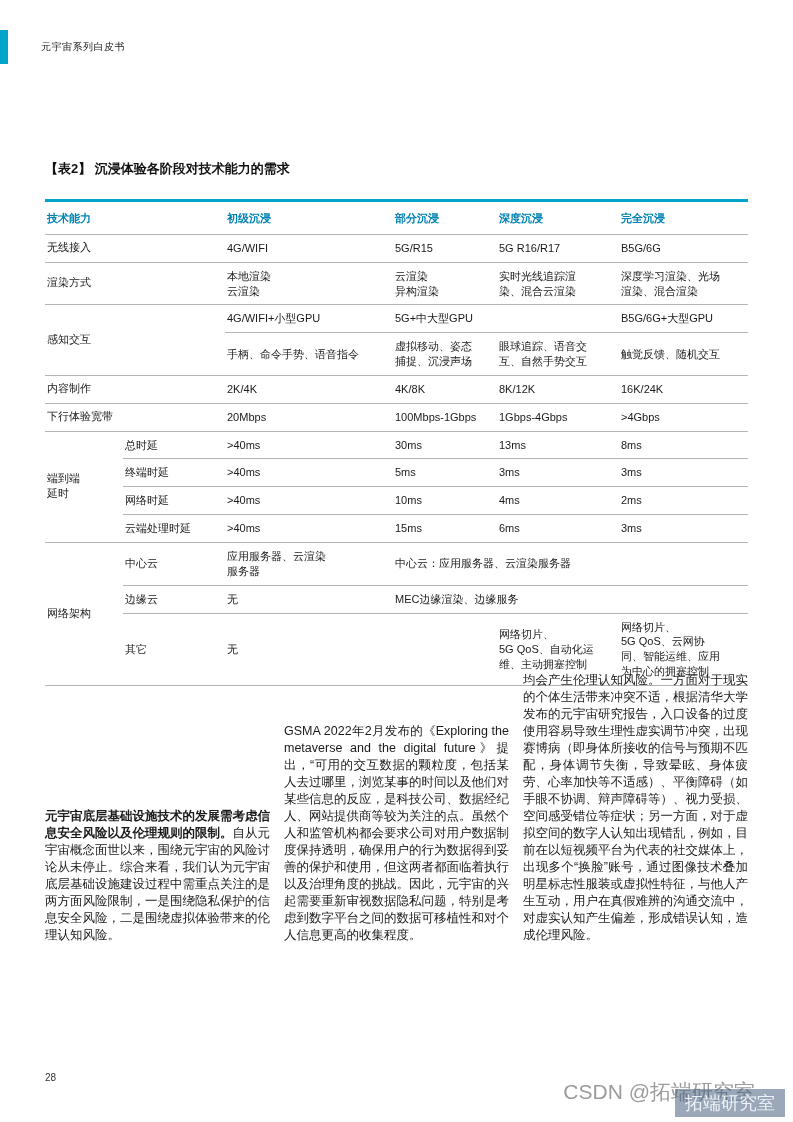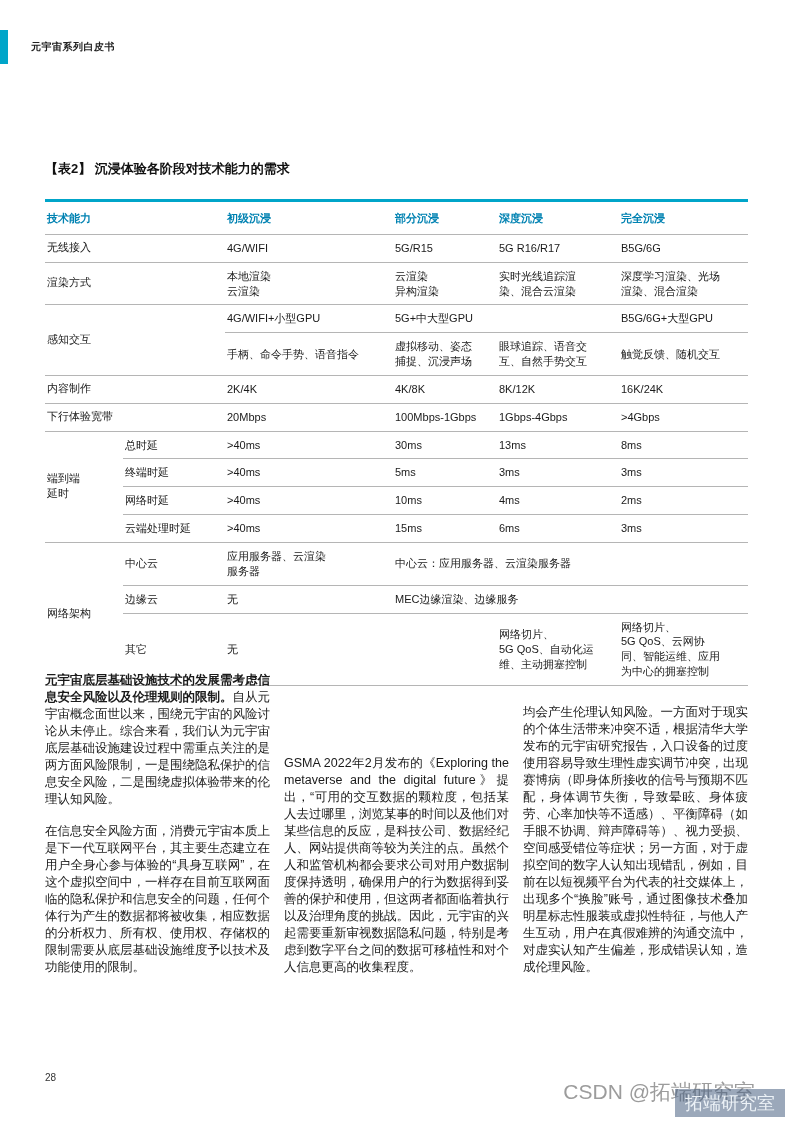--- a/index.html
+++ b/index.html
@@ -9,21 +9,21 @@
     --ink:#1a1a1a;
   }
   *{box-sizing:border-box;margin:0;padding:0;}
   html,body{background:#e8e8e8;}
   body{font-family:"Liberation Sans","DejaVu Sans",sans-serif;}
   .page{
     position:relative;width:793px;height:1122px;background:#ffffff;
     margin:0 auto;overflow:hidden;color:var(--ink);
   }
   .corner-accent{position:absolute;left:0;top:30px;width:8px;height:34px;background:var(--accent);}
-  .doc-header{position:absolute;left:31px;top:40px;font-size:10px;font-weight:bold;color:#222;letter-spacing:.5px;}
+  .doc-header{position:absolute;left:41px;top:40px;font-size:10px;font-weight:normal;color:#222;letter-spacing:.5px;}
   .table-block{position:absolute;left:45px;top:160px;width:703px;}
   .table-title{font-size:13px;font-weight:bold;color:#111;margin-bottom:21px;}
   table.cap{width:703px;border-collapse:collapse;table-layout:fixed;
     border-top:3px solid var(--accent);border-bottom:1px solid var(--line);}
   table.cap th,table.cap td{
     font-size:11px;line-height:1.35;text-align:left;vertical-align:middle;
     padding:6px 6px 6px 2px;color:var(--ink);font-weight:normal;white-space:pre-line;
   }
   table.cap thead th{color:var(--accent-text);font-weight:bold;padding-top:9px;padding-bottom:8px;}
   table.cap tbody th,table.cap tbody td{border-top:1px solid var(--line);}
@@ -175,21 +175,20 @@
 为中心的拥塞控制</td>
         </tr>
       </tbody>
     </table>
 
   </div>
 
   <div class="body-columns">
     <div class="text-col">
       <p><strong>元宇宙底层基础设施技术的发展需考虑信息安全风险以及伦理规则的限制。</strong><span>自从元宇宙概念面世以来，围绕元宇宙的风险讨论从未停止。综合来看，我们认为元宇宙底层基础设施建设过程中需重点关注的是两方面风险限制，一是围绕隐私保护的信息安全风险，二是围绕虚拟体验带来的伦理认知风险。</span></p>
-      <p>在信息安全风险方面，消费元宇宙本质上是下一代互联网平台，其主要生态建立在用户全身心参与体验的“具身互联网”，在这个虚拟空间中，一样存在目前互联网面临的隐私保护和信息安全的问题，任何个体行为产生的数据都将被收集，相应数据的分析权力、所有权、使用权、存储权的限制需要从底层基础设施维度予以技术及功能使用的限制。</p>
     </div>
     <div class="text-col">
       <p>GSMA 2022年2月发布的《Exploring the metaverse and the digital future》提出，“可用的交互数据的颗粒度，包括某人去过哪里，浏览某事的时间以及他们对某些信息的反应，是科技公司、数据经纪人、网站提供商等较为关注的点。虽然个人和监管机构都会要求公司对用户数据制度保持透明，确保用户的行为数据得到妥善的保护和使用，但这两者都面临着执行以及治理角度的挑战。因此，元宇宙的兴起需要重新审视数据隐私问题，特别是考虑到数字平台之间的数据可移植性和对个人信息更高的收集程度。</p>
     </div>
     <div class="text-col">
       <p>均会产生伦理认知风险。一方面对于现实的个体生活带来冲突不适，根据清华大学发布的元宇宙研究报告，入口设备的过度使用容易导致生理性虚实调节冲突，出现赛博病（即身体所接收的信号与预期不匹配，身体调节失衡，导致晕眩、身体疲劳、心率加快等不适感）、平衡障碍（如手眼不协调、辩声障碍等）、视力受损、空间感受错位等症状；另一方面，对于虚拟空间的数字人认知出现错乱，例如，目前在以短视频平台为代表的社交媒体上，出现多个“换脸”账号，通过图像技术叠加明星标志性服装或虚拟性特征，与他人产生互动，用户在真假难辨的沟通交流中，对虚实认知产生偏差，形成错误认知，造成伦理风险。</p>
     </div>
   </div>
 
   <div class="page-footer">28</div>

